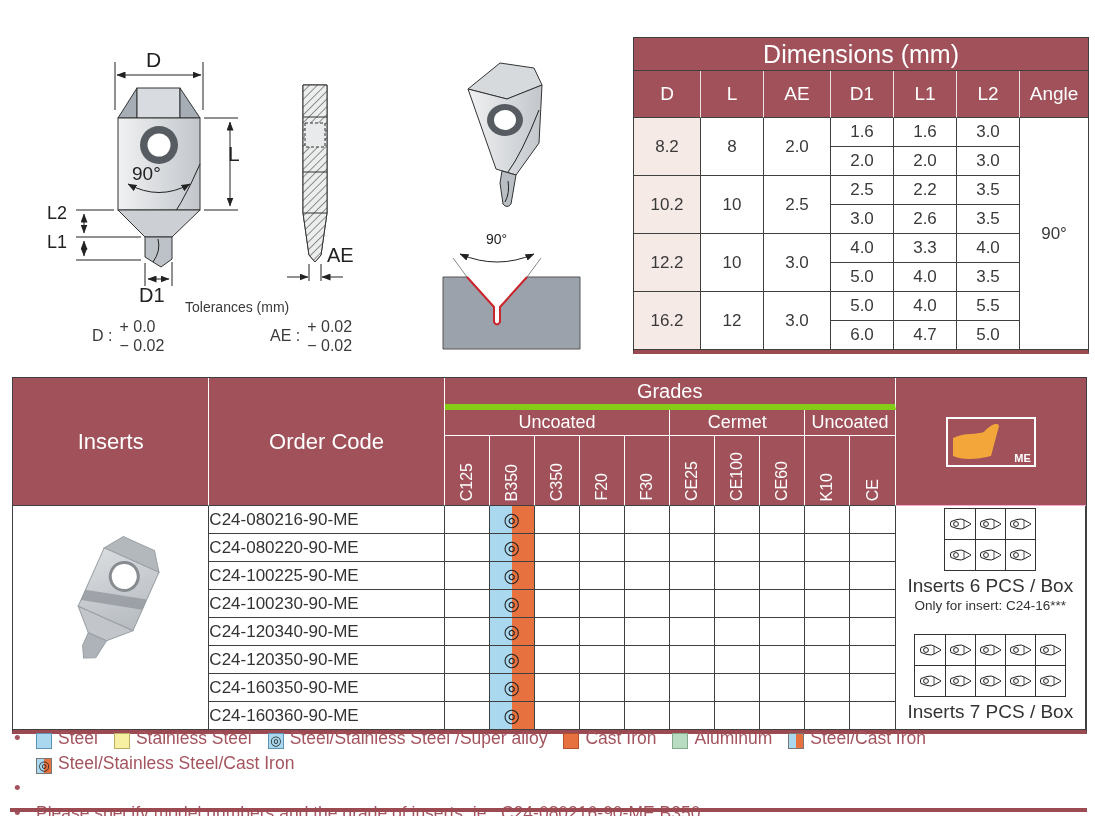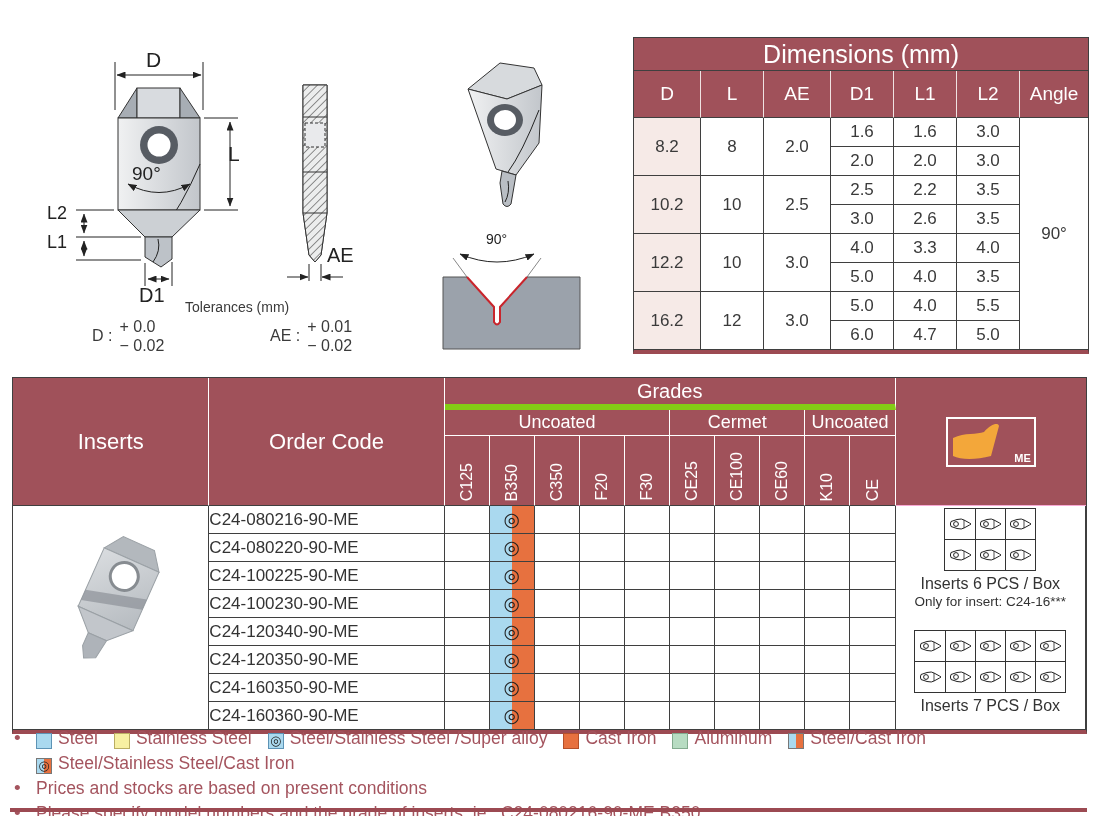--- a/index.html
+++ b/index.html
@@ -68,21 +68,21 @@
   
   .pack{display:flex;flex-direction:column;align-items:center;padding-top:2px;}
   .pcs-box{display:grid;border:1px solid #333;background:#fff;}
   .pcs-box .bcell{width:30px;height:30px;display:flex;align-items:center;justify-content:center;}
   .six{grid-template-columns:repeat(3,30px);}
   .ten{grid-template-columns:repeat(5,30px);margin-top:21px;}
   .six .bcell:not(:nth-child(3n)){border-right:1px solid #333;}
   .six .bcell:nth-child(-n+3){border-bottom:1px solid #333;}
   .ten .bcell:not(:nth-child(5n)){border-right:1px solid #333;}
   .ten .bcell:nth-child(-n+5){border-bottom:1px solid #333;}
-  .pack-label{font-size:16px;color:#333;margin-top:4px;}
+  .pack-label{font-size:19px;color:#333;margin-top:4px;}
   .pack-note{font-size:13.5px;color:#333;margin-top:1px;}
 
   
   #legend-slot{left:14px;top:727px;width:1072px;}
   .leg-line{display:flex;align-items:center;margin-bottom:3px;min-height:19px;}
   .bullet{width:22px;color:var(--legend_text);font-size:19px;flex:0 0 22px;}
   .bullet.hid{visibility:hidden;}
   .leg-item{display:flex;align-items:flex-end;margin-right:16px;}
   .swatch{width:16px;height:16px;border:1px solid #777;margin-right:6px;box-sizing:border-box;
         display:flex;align-items:center;justify-content:center;font-size:13px;color:#222;line-height:1;}
@@ -197,21 +197,21 @@
   <div class="tol" id="tol-d">
     <span class="lbl">D :</span>
     <span class="stack">
       <span>+ 0.0</span>
       <span>− 0.02</span>
     </span>
   </div>
   <div class="tol" id="tol-ae">
     <span class="lbl">AE :</span>
     <span class="stack">
-      <span>+ 0.01</span>
+      <span>+ 0.02</span>
       <span>− 0.02</span>
     </span>
   </div>
 
   <div class="abs" id="dims-slot">
       <table class="dims">
         <colgroup>
           <col style="width: 67px;">
           <col style="width: 63px;">
           <col style="width: 67px;">
@@ -581,21 +581,20 @@
       </div>
       <div class="leg-line">
         <span class="bullet hid">•</span>
         <span class="leg-item">
           <span class="swatch" data-swatch="split">◎</span>
           <span class="leg-label">Steel/Stainless Steel/Cast Iron</span>
         </span>
       </div>
       <div class="leg-line">
         <span class="bullet">•</span>
-        <span class="note-text">Prices and stocks are based on present conditions</span>
       </div>
       <div class="leg-line">
         <span class="bullet">•</span>
         <span class="note-text">Please specify model numbers and the grade of inserts, ie.: C24-080216-90-ME,B350</span>
       </div>
     </div>
   <div class="abs" id="bottom-rule"></div>
 
 </div>
 

